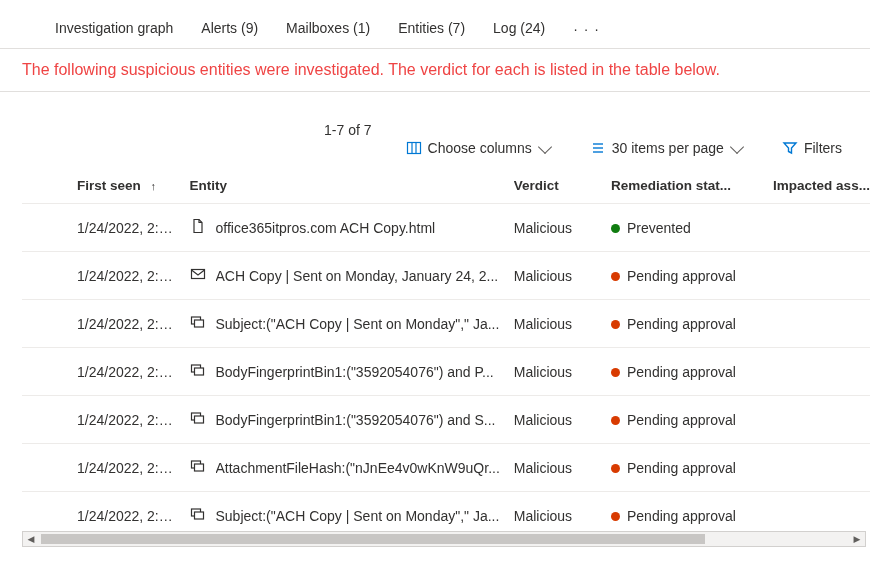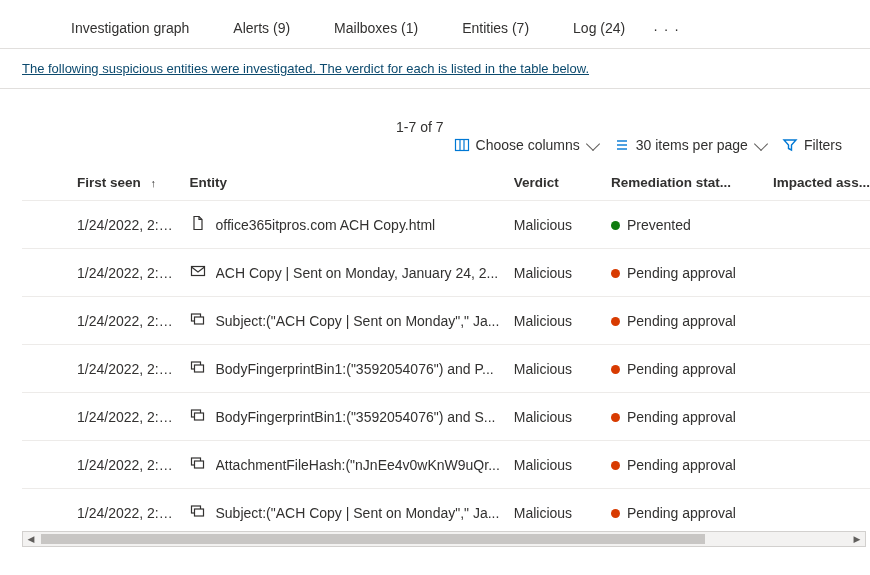--- a/index.html
+++ b/index.html
@@ -19,44 +19,42 @@
     gap: 28px;
     padding: 20px 0 0 55px;
     border-bottom: 1px solid #e1dfdd;
   }
   .tab {
     padding-bottom: 10px;
     cursor: pointer;
     color: #323130;
     border-bottom: 2px solid transparent;
     white-space: nowrap;
-    margin-left: 16px;
   }
   .tab.active {
     color: #0078d4;
     border-bottom-color: #0078d4;
     font-weight: 600;
   }
   .more-icon {
     padding-bottom: 10px;
     cursor: pointer;
     letter-spacing: 1px;
   }
   .description {
     padding: 12px 0 12px 22px;
-    color: #0c4a6e;
-    font-size: 13px;
+    color: #ef4444;
+    font-size: 16px;
     border-bottom: 1px solid #e1dfdd;
-    text-decoration: underline;
   }
   .toolbar {
     display: flex;
     align-items: center;
     justify-content: flex-end;
-    gap: 0;
+    gap: 24px;
     padding: 8px 22px 8px 22px;
     font-size: 14px;
     color: #323130;
   }
   .toolbar .count { margin-right: 4px; }
   .toolbar-item {
     display: flex;
     align-items: center;
     gap: 6px;
     padding: 4px 6px;

